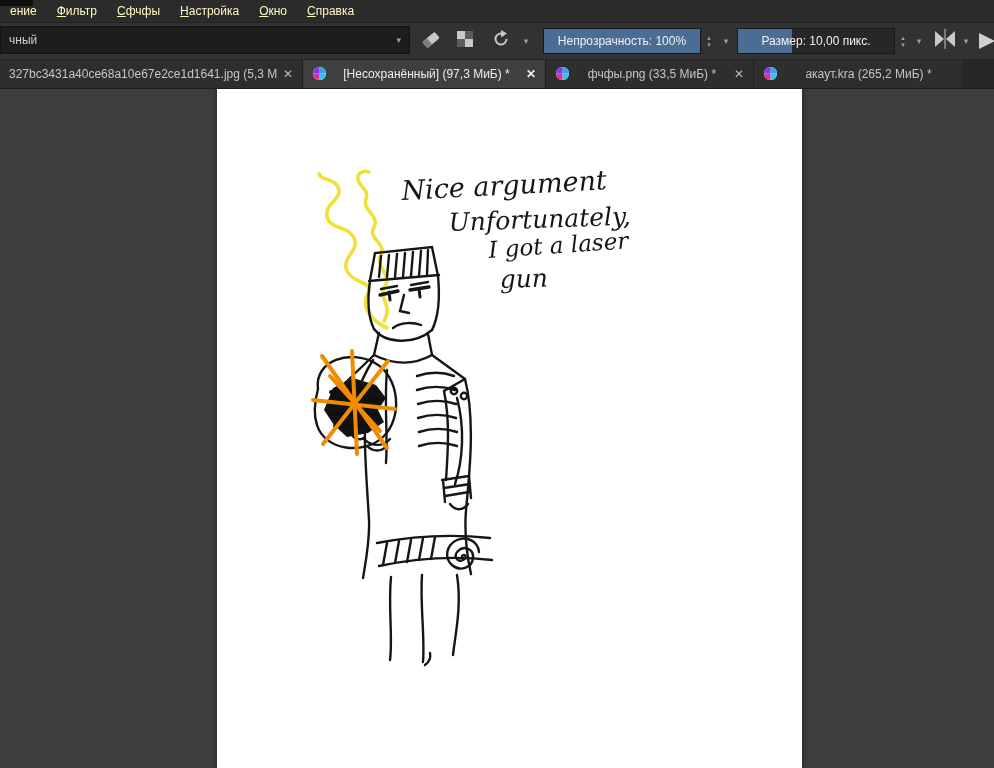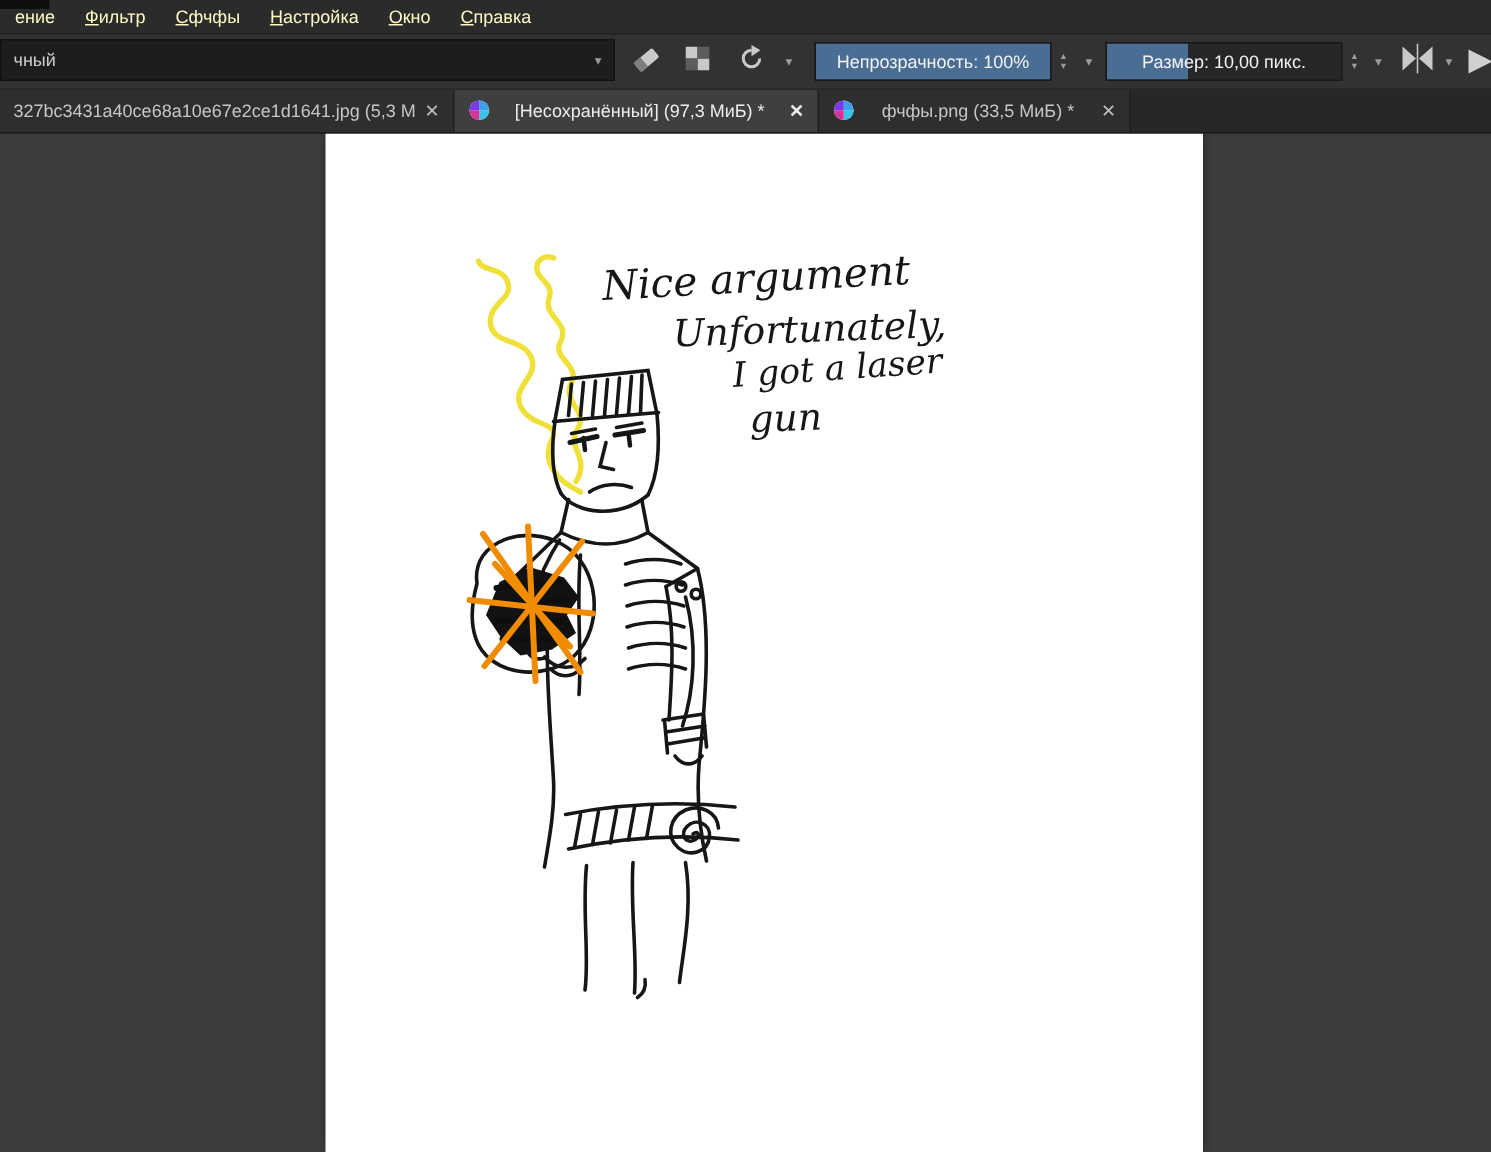--- a/index.html
+++ b/index.html
@@ -220,20 +220,32 @@
           <path d="M8,8 L8,1 A7,7 0 0 1 15,8 Z" fill="#3aa0e8"></path>
           <path d="M8,8 L15,8 A7,7 0 0 1 8,15 Z" fill="#35c3e8"></path>
           <path d="M8,8 L8,15 A7,7 0 0 1 1,8 Z" fill="#d6339a"></path>
           <path d="M8,8 L1,8 A7,7 0 0 1 8,1 Z" fill="#7a3ae8"></path>
         </svg>
     </span>
     <span class="tab-label">фчфы.png (33,5 МиБ) *</span>
     <span class="close">✕</span>
   </div>
 
+  <div class="tab" style="width:208px;border-right:none;">
+    <span class="tab-icon">
+      <svg width="15" height="15" viewBox="0 0 16 16">
+          <circle cx="8" cy="8" r="7" fill="#ffffff"></circle>
+          <path d="M8,8 L8,1 A7,7 0 0 1 15,8 Z" fill="#3aa0e8"></path>
+          <path d="M8,8 L15,8 A7,7 0 0 1 8,15 Z" fill="#35c3e8"></path>
+          <path d="M8,8 L8,15 A7,7 0 0 1 1,8 Z" fill="#d6339a"></path>
+          <path d="M8,8 L1,8 A7,7 0 0 1 8,1 Z" fill="#7a3ae8"></path>
+        </svg>
+    </span>
+    <span class="tab-label">акаут.kra (265,2 МиБ) *</span>
+  </div>
 </div>
 
 <div class="canvas-area">
   <div class="canvas">
     <svg width="585" height="680" viewBox="0 0 585 680">
 
       <g stroke="#efe03a" stroke-width="3.6" fill="none" stroke-linecap="round">
         <path d="M170,240 C153,232 144,219 151,205 C157,193 137,197 130,183 C124,169 143,163 137,150 C131,137 112,142 110,128 C108,114 127,111 121,99 C117,90 104,93 102,86"></path>
         <path d="M167,233 C177,217 160,210 168,198 C176,186 157,180 164,167 C170,155 150,151 157,139 C163,127 145,123 149,111 C153,100 139,98 141,89 C142,84 148,82 152,84"></path>
       </g>

